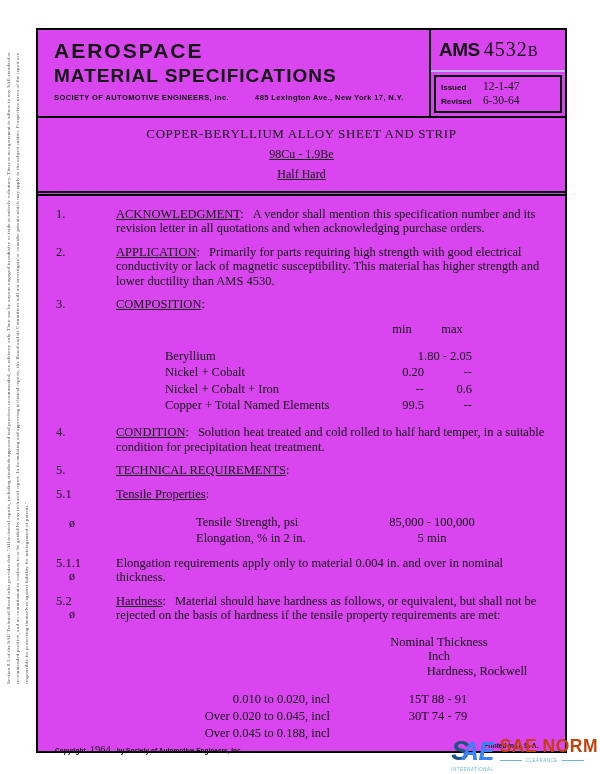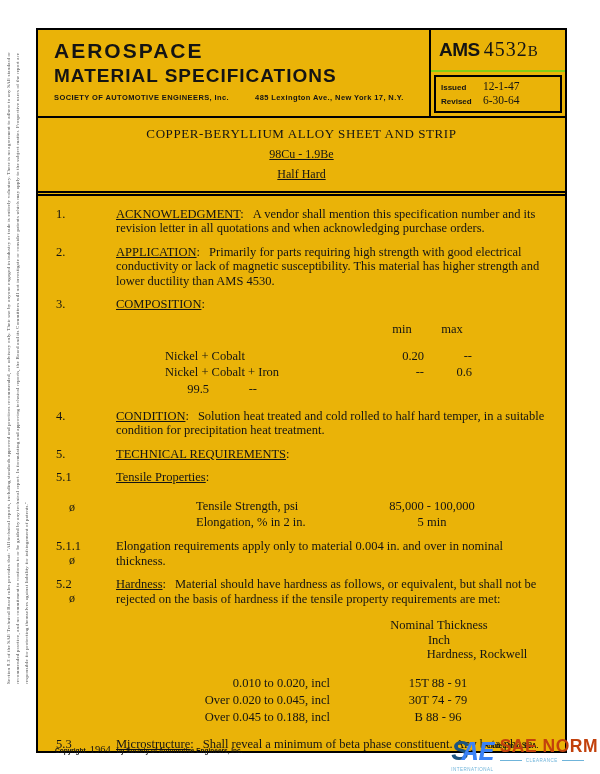--- a/index.html
+++ b/index.html
@@ -11,29 +11,29 @@
   
   .margin-note{
     position:absolute;left:5px;top:34px;width:26px;height:650px;
     writing-mode:vertical-rl;transform:rotate(180deg);
     font-size:5px;line-height:1.75;color:#4a4a4a;letter-spacing:0.2px;
     overflow:hidden;
   }
   
   .doc-frame{
     position:absolute;left:36px;top:28px;width:527px;
-    border:2px solid #000;background:#eab308;
+    border:2px solid #000;background:#d946ef;
   }
   .doc-header{display:flex;border-bottom:2px solid #000;}
   .doc-header-left{flex:1;padding:9px 6px 5px 16px;}
   .brand1{font-family:"Liberation Sans",sans-serif;font-weight:bold;font-size:21px;letter-spacing:2px;}
   .brand2{font-family:"Liberation Sans",sans-serif;font-weight:bold;font-size:19px;letter-spacing:1px;margin-top:2px;}
   .society-line{margin-top:6px;font-family:"Liberation Sans",sans-serif;font-weight:bold;font-size:7.5px;letter-spacing:0.4px;display:flex;gap:26px;white-space:nowrap;}
   .doc-header-right{width:134px;flex:none;border-left:2px solid #000;display:flex;flex-direction:column;}
-  .spec-box{border-bottom:2px solid #84cc16;padding:8px 6px 9px 8px;white-space:nowrap;}
+  .spec-box{border-bottom:2px solid #c4b5fd;padding:8px 6px 9px 8px;white-space:nowrap;}
   .spec-label{font-family:"Liberation Sans",sans-serif;font-weight:bold;font-size:19px;letter-spacing:-0.5px;}
   .spec-num{font-size:20px;letter-spacing:1px;margin-left:4px;}
   .spec-rev{font-size:15px;}
   .dates-box{margin:3px 3px 3px 3px;border:2px solid #000;padding:2px 5px 3px 5px;flex:1;}
   .date-row{display:flex;align-items:baseline;line-height:1.25;}
   .date-label{font-family:"Liberation Sans",sans-serif;font-weight:bold;font-size:8px;width:42px;flex:none;}
   .date-val{font-size:11.5px;}
   
   .title-block{text-align:center;padding:8px 0 9px 0;border-bottom:5px double #000;}
   .title-main{font-size:13px;letter-spacing:0.6px;}
@@ -146,30 +146,35 @@
         <div><span class="hd">COMPOSITION</span><span>:</span></div>
       </div>
     </div>
     <div class="comp-table" style="margin-left:111px;margin-bottom:12px;">
       <div class="chdr">
         <div class="cname"></div>
         <div class="cmin">min</div>
         <div class="cmax">max</div>
       </div>
       <div class="crow">
+        <div class="cname">Beryllium</div>
+        <div class="cminmax">1.80 - 2.05</div>
+      </div>
+      <div class="crow">
         <div class="cname">Nickel + Cobalt</div>
         <div class="cmin">0.20</div>
         <div class="cmax">--</div>
       </div>
       <div class="crow">
         <div class="cname">Nickel + Cobalt + Iron</div>
         <div class="cmin">--</div>
         <div class="cmax">0.6</div>
       </div>
       <div class="crow">
+        <div class="cname">Copper + Total Named Elements</div>
         <div class="cmin">99.5</div>
         <div class="cmax">--</div>
       </div>
     </div>
 
     <div class="sec">
       <div class="num">4.</div>
       <div class="body">
         <span class="hd">CONDITION</span><span>:</span><span class="txt">Solution heat treated and cold rolled to half hard temper, in a suitable condition for precipitation heat treatment.</span>
       </div>
@@ -228,21 +233,20 @@
           <div class="hrow">
             <div class="hcol1">0.010 to 0.020, incl</div>
             <div class="hcol2">15T 88 - 91</div>
           </div>
           <div class="hrow">
             <div class="hcol1">Over 0.020 to 0.045, incl</div>
             <div class="hcol2">30T 74 - 79</div>
           </div>
           <div class="hrow">
             <div class="hcol1">Over 0.045 to 0.188, incl</div>
-            <div class="hcol2">B 88 - 96</div>
           </div>
         </div>
       </div>
     </div>
 
     <div class="sec" style="margin-top:12px;">
       <div class="num">
         <div>5.3</div>
 
       </div>

